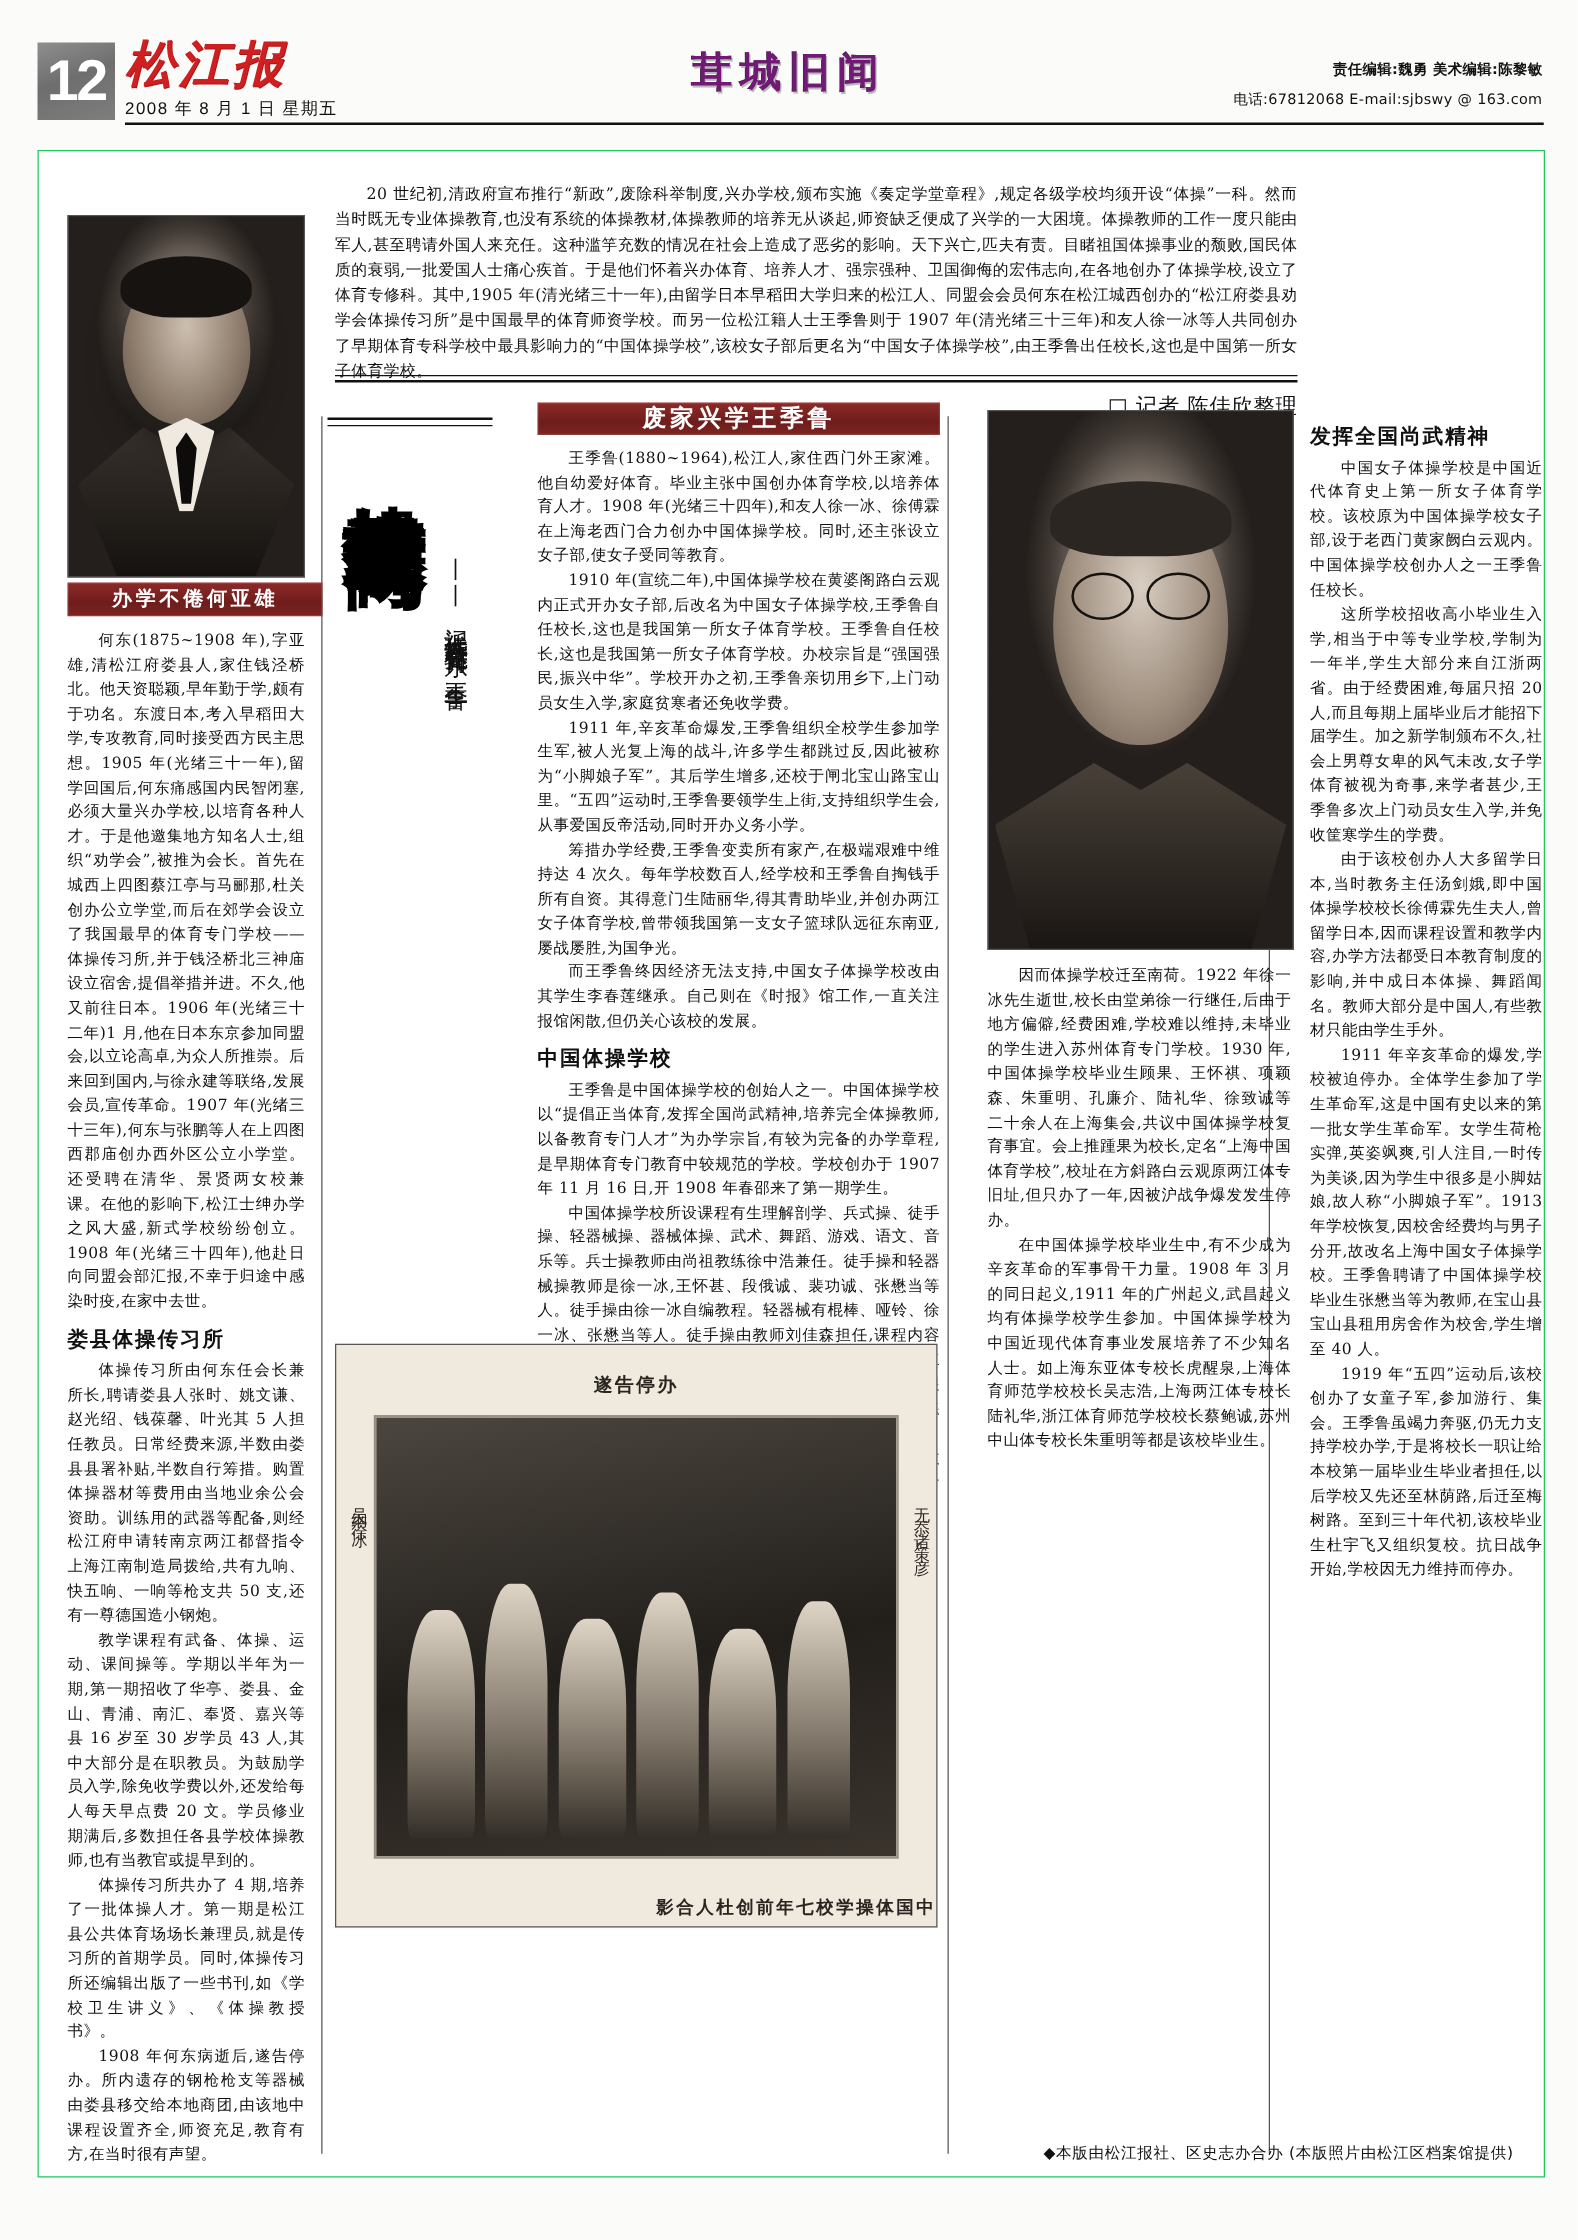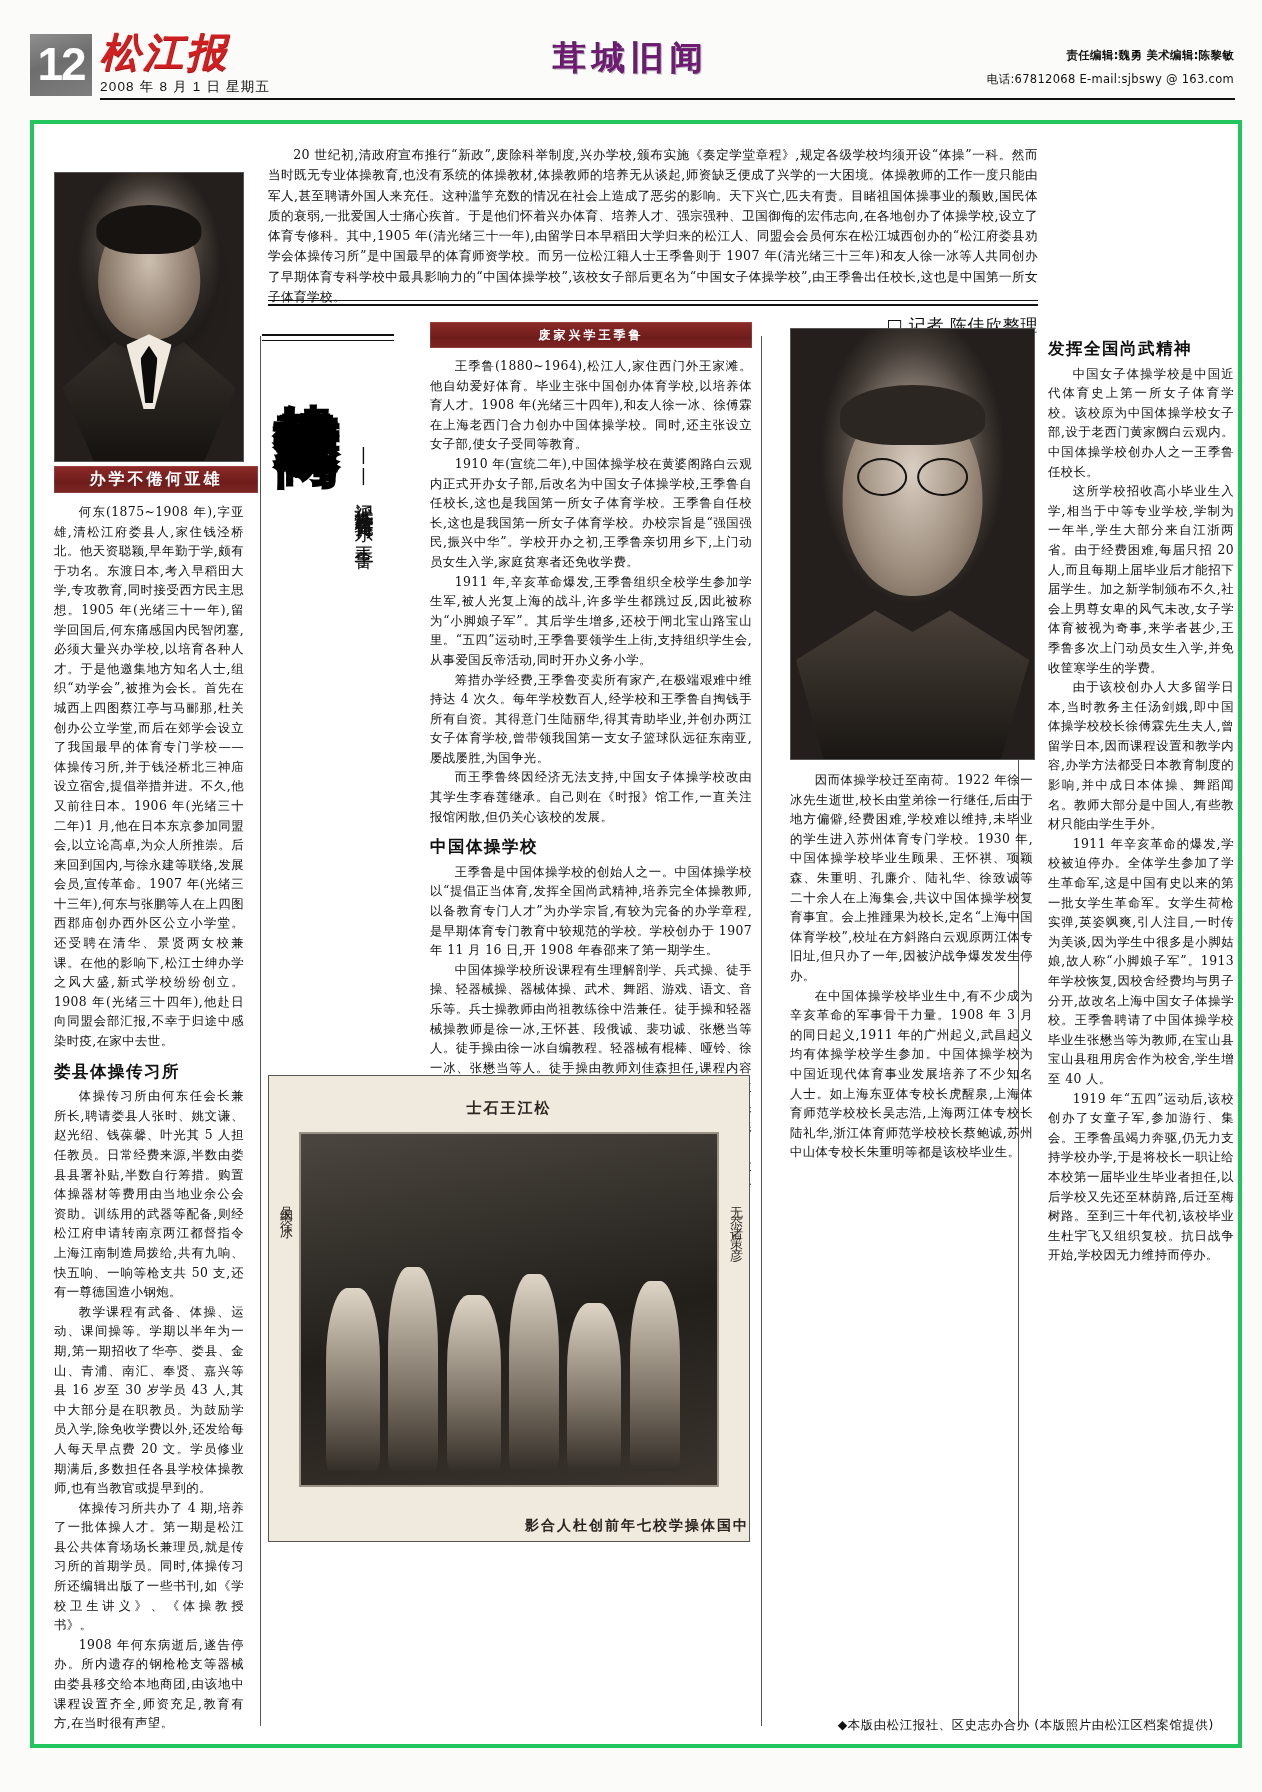--- a/index.html
+++ b/index.html
@@ -57,21 +57,21 @@
   }
   .contact-line{
     position:absolute;right:28px;top:72px;
     font-family:"DejaVu Sans","Liberation Sans",sans-serif;
     font-size:11.5px;color:#111;letter-spacing:0.3px;white-space:nowrap;
   }
 
   
   .frame{
     position:absolute;left:30px;top:120px;width:1204px;height:1620px;
-    border:4px solid #22c55e;background:#fff;
+    border:1px solid #22c55e;background:#fff;
   }
 
   
   .lead{
     position:absolute;left:268px;top:145px;width:770px;
   }
   .lead p{
     margin:0;
     font-family:"DejaVu Serif","Liberation Serif",serif;
     font-size:12.6px;line-height:20.3px;
@@ -183,21 +183,21 @@
   .subhead{
     position:absolute;left:96px;top:112px;
     writing-mode:vertical-rl;
     font-family:"DejaVu Sans","Liberation Sans",sans-serif;
     font-size:19px;font-weight:400;line-height:1.05;
     letter-spacing:2px;color:#111;height:520px;
   }
 
   
   .banner-mid{
-    left:430px;top:322px;width:322px;height:26px;font-size:12px;
+    left:430px;top:322px;width:322px;height:26px;font-size:19px;
   }
   .mid-col{
     position:absolute;left:430px;top:356px;width:322px;
   }
 
   
   .portrait-right{
     position:absolute;left:790px;top:328px;width:243px;height:430px;
   }
   .portrait-right .face{
@@ -374,21 +374,21 @@
     <h3>发挥全国尚武精神</h3>
     <p>中国女子体操学校是中国近代体育史上第一所女子体育学校。该校原为中国体操学校女子部,设于老西门黄家阙白云观内。中国体操学校创办人之一王季鲁任校长。</p>
     <p>这所学校招收高小毕业生入学,相当于中等专业学校,学制为一年半,学生大部分来自江浙两省。由于经费困难,每届只招 20 人,而且每期上届毕业后才能招下届学生。加之新学制颁布不久,社会上男尊女卑的风气未改,女子学体育被视为奇事,来学者甚少,王季鲁多次上门动员女生入学,并免收筐寒学生的学费。</p>
     <p>由于该校创办人大多留学日本,当时教务主任汤剑娥,即中国体操学校校长徐傅霖先生夫人,曾留学日本,因而课程设置和教学内容,办学方法都受日本教育制度的影响,并中成日本体操、舞蹈闻名。教师大部分是中国人,有些教材只能由学生手外。</p>
     <p>1911 年辛亥革命的爆发,学校被迫停办。全体学生参加了学生革命军,这是中国有史以来的第一批女学生革命军。女学生荷枪实弹,英姿飒爽,引人注目,一时传为美谈,因为学生中很多是小脚姑娘,故人称“小脚娘子军”。1913 年学校恢复,因校舍经费均与男子分开,故改名上海中国女子体操学校。王季鲁聘请了中国体操学校毕业生张懋当等为教师,在宝山县宝山县租用房舍作为校舍,学生增至 40 人。</p>
     <p>1919 年“五四”运动后,该校创办了女童子军,参加游行、集会。王季鲁虽竭力奔驱,仍无力支持学校办学,于是将校长一职让给本校第一届毕业生毕业者担任,以后学校又先还至林荫路,后迁至梅树路。至到三十年代初,该校毕业生杜宇飞又组织复校。抗日战争开始,学校因无力维持而停办。</p>
   </div>
 
   <div class="bottom-photo">
     <div class="bp-top-cn">
-      <span>士石王江松</span>
+      <span>遂告停办</span>
     </div>
     <div class="bp-side-left">吴纲 徐一冰</div>
     <div class="bp-side-right">无 忝 诸 策 彦</div>
     <div class="bp-inner">
       <div class="bp-figs">
         <div class="f" style="left:6%;width:13%;height:52%;"></div>
         <div class="f" style="left:21%;width:12%;height:58%;"></div>
         <div class="f" style="left:35%;width:13%;height:50%;"></div>
         <div class="f" style="left:50%;width:12%;height:56%;"></div>
         <div class="f" style="left:64%;width:13%;height:48%;"></div>

